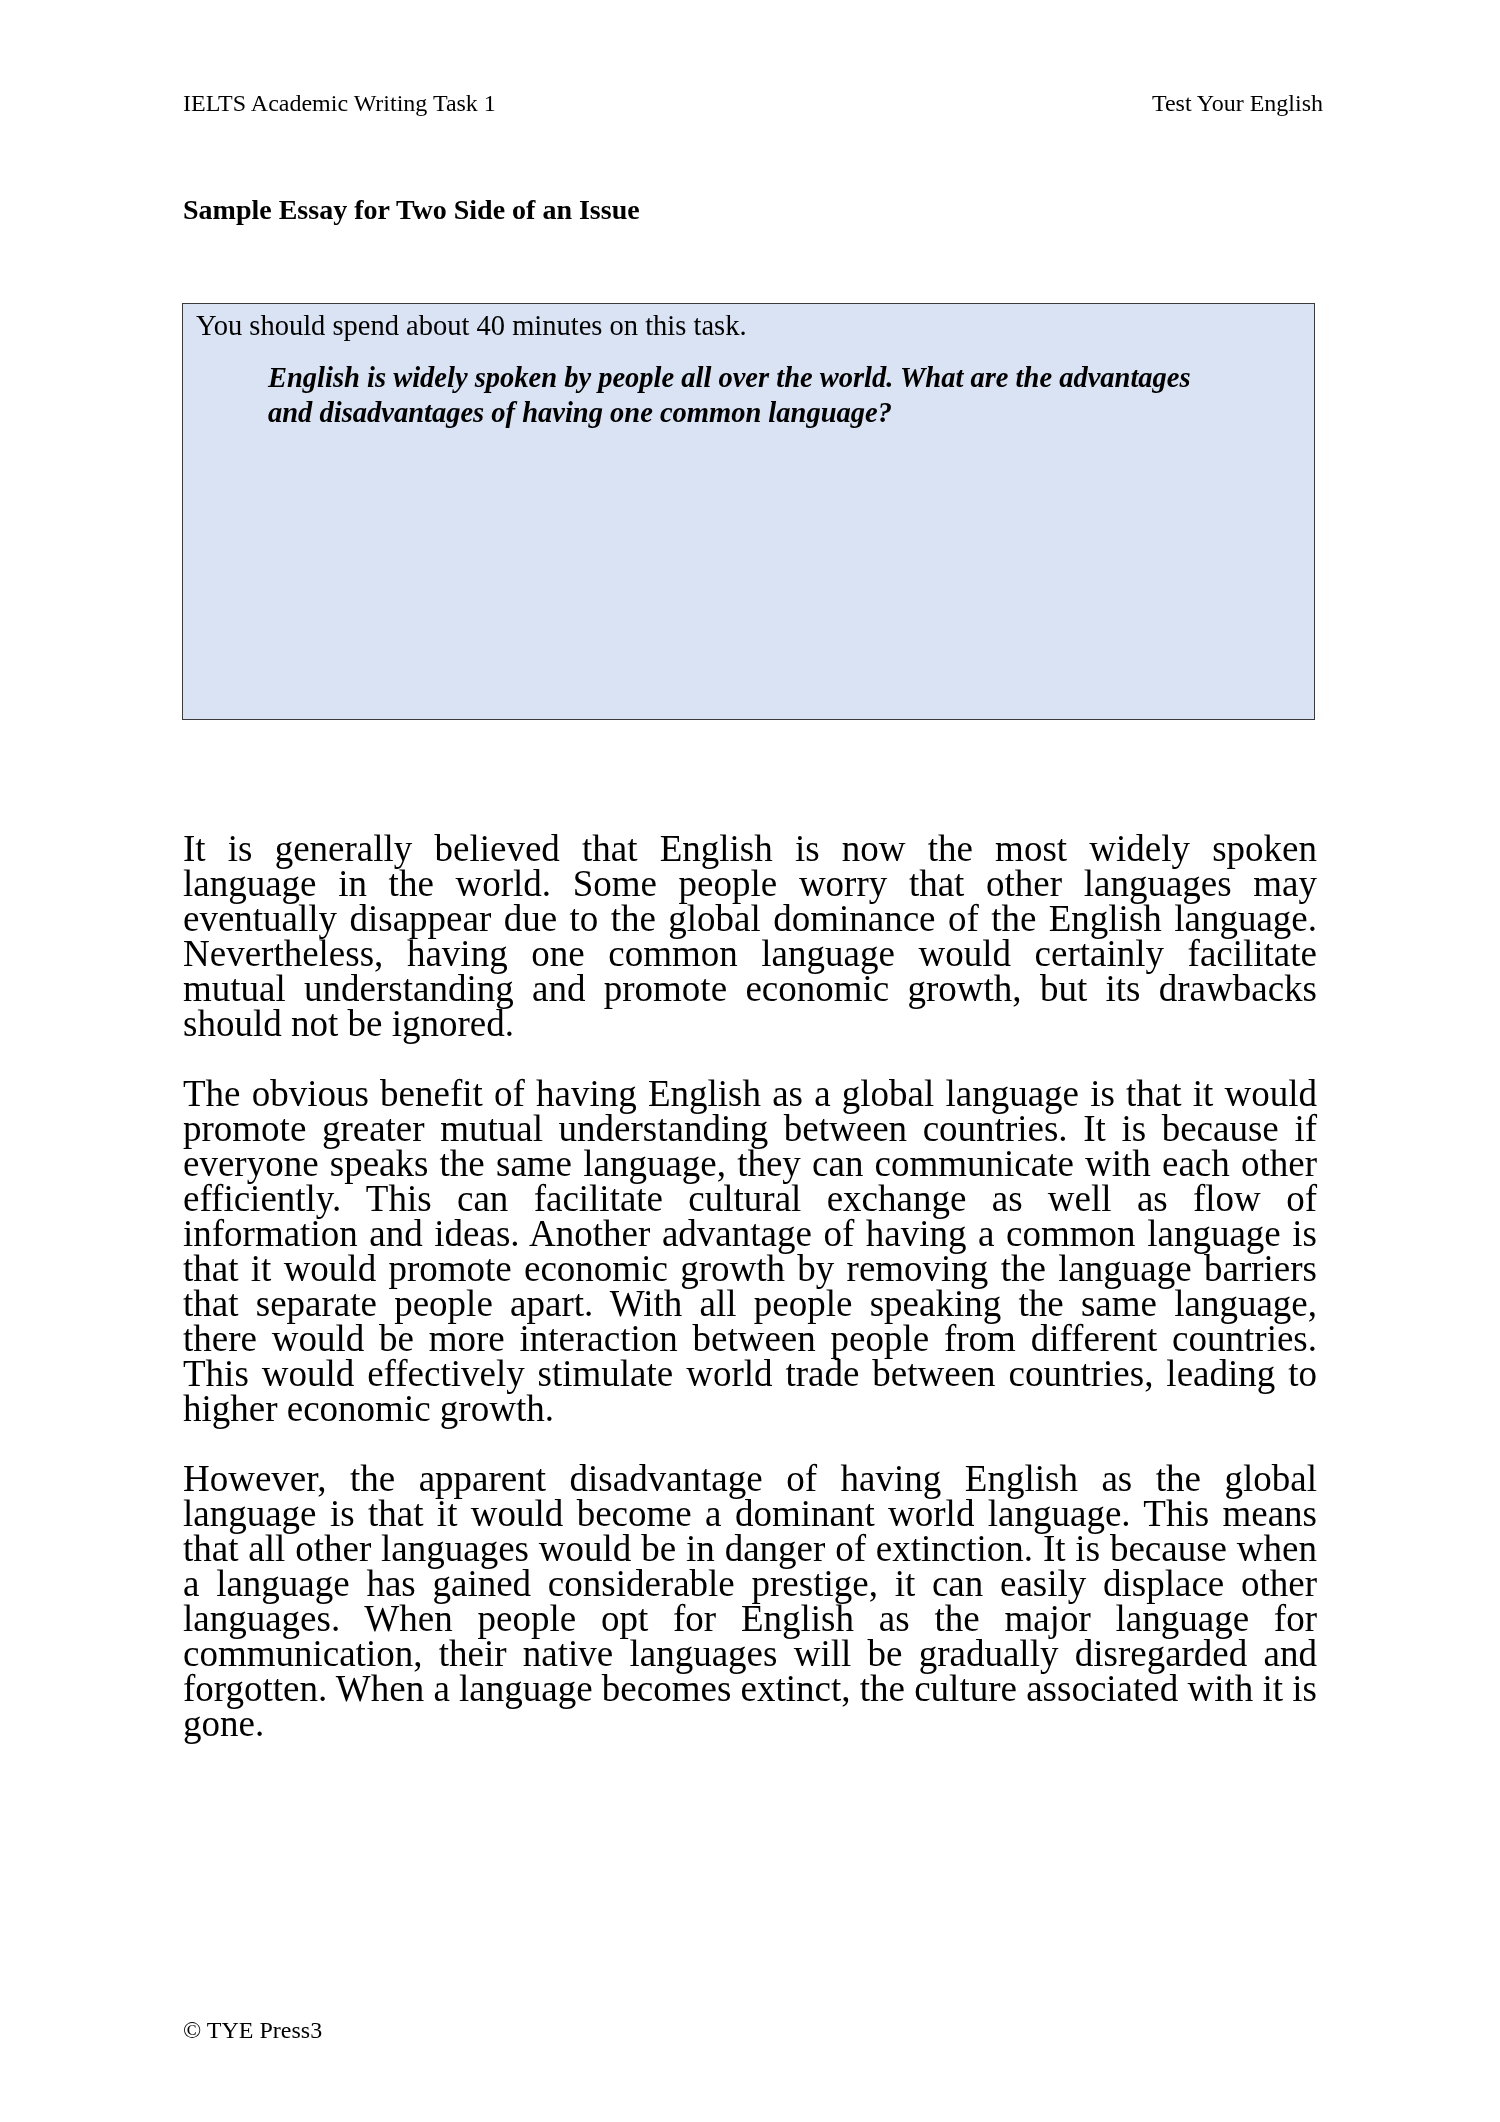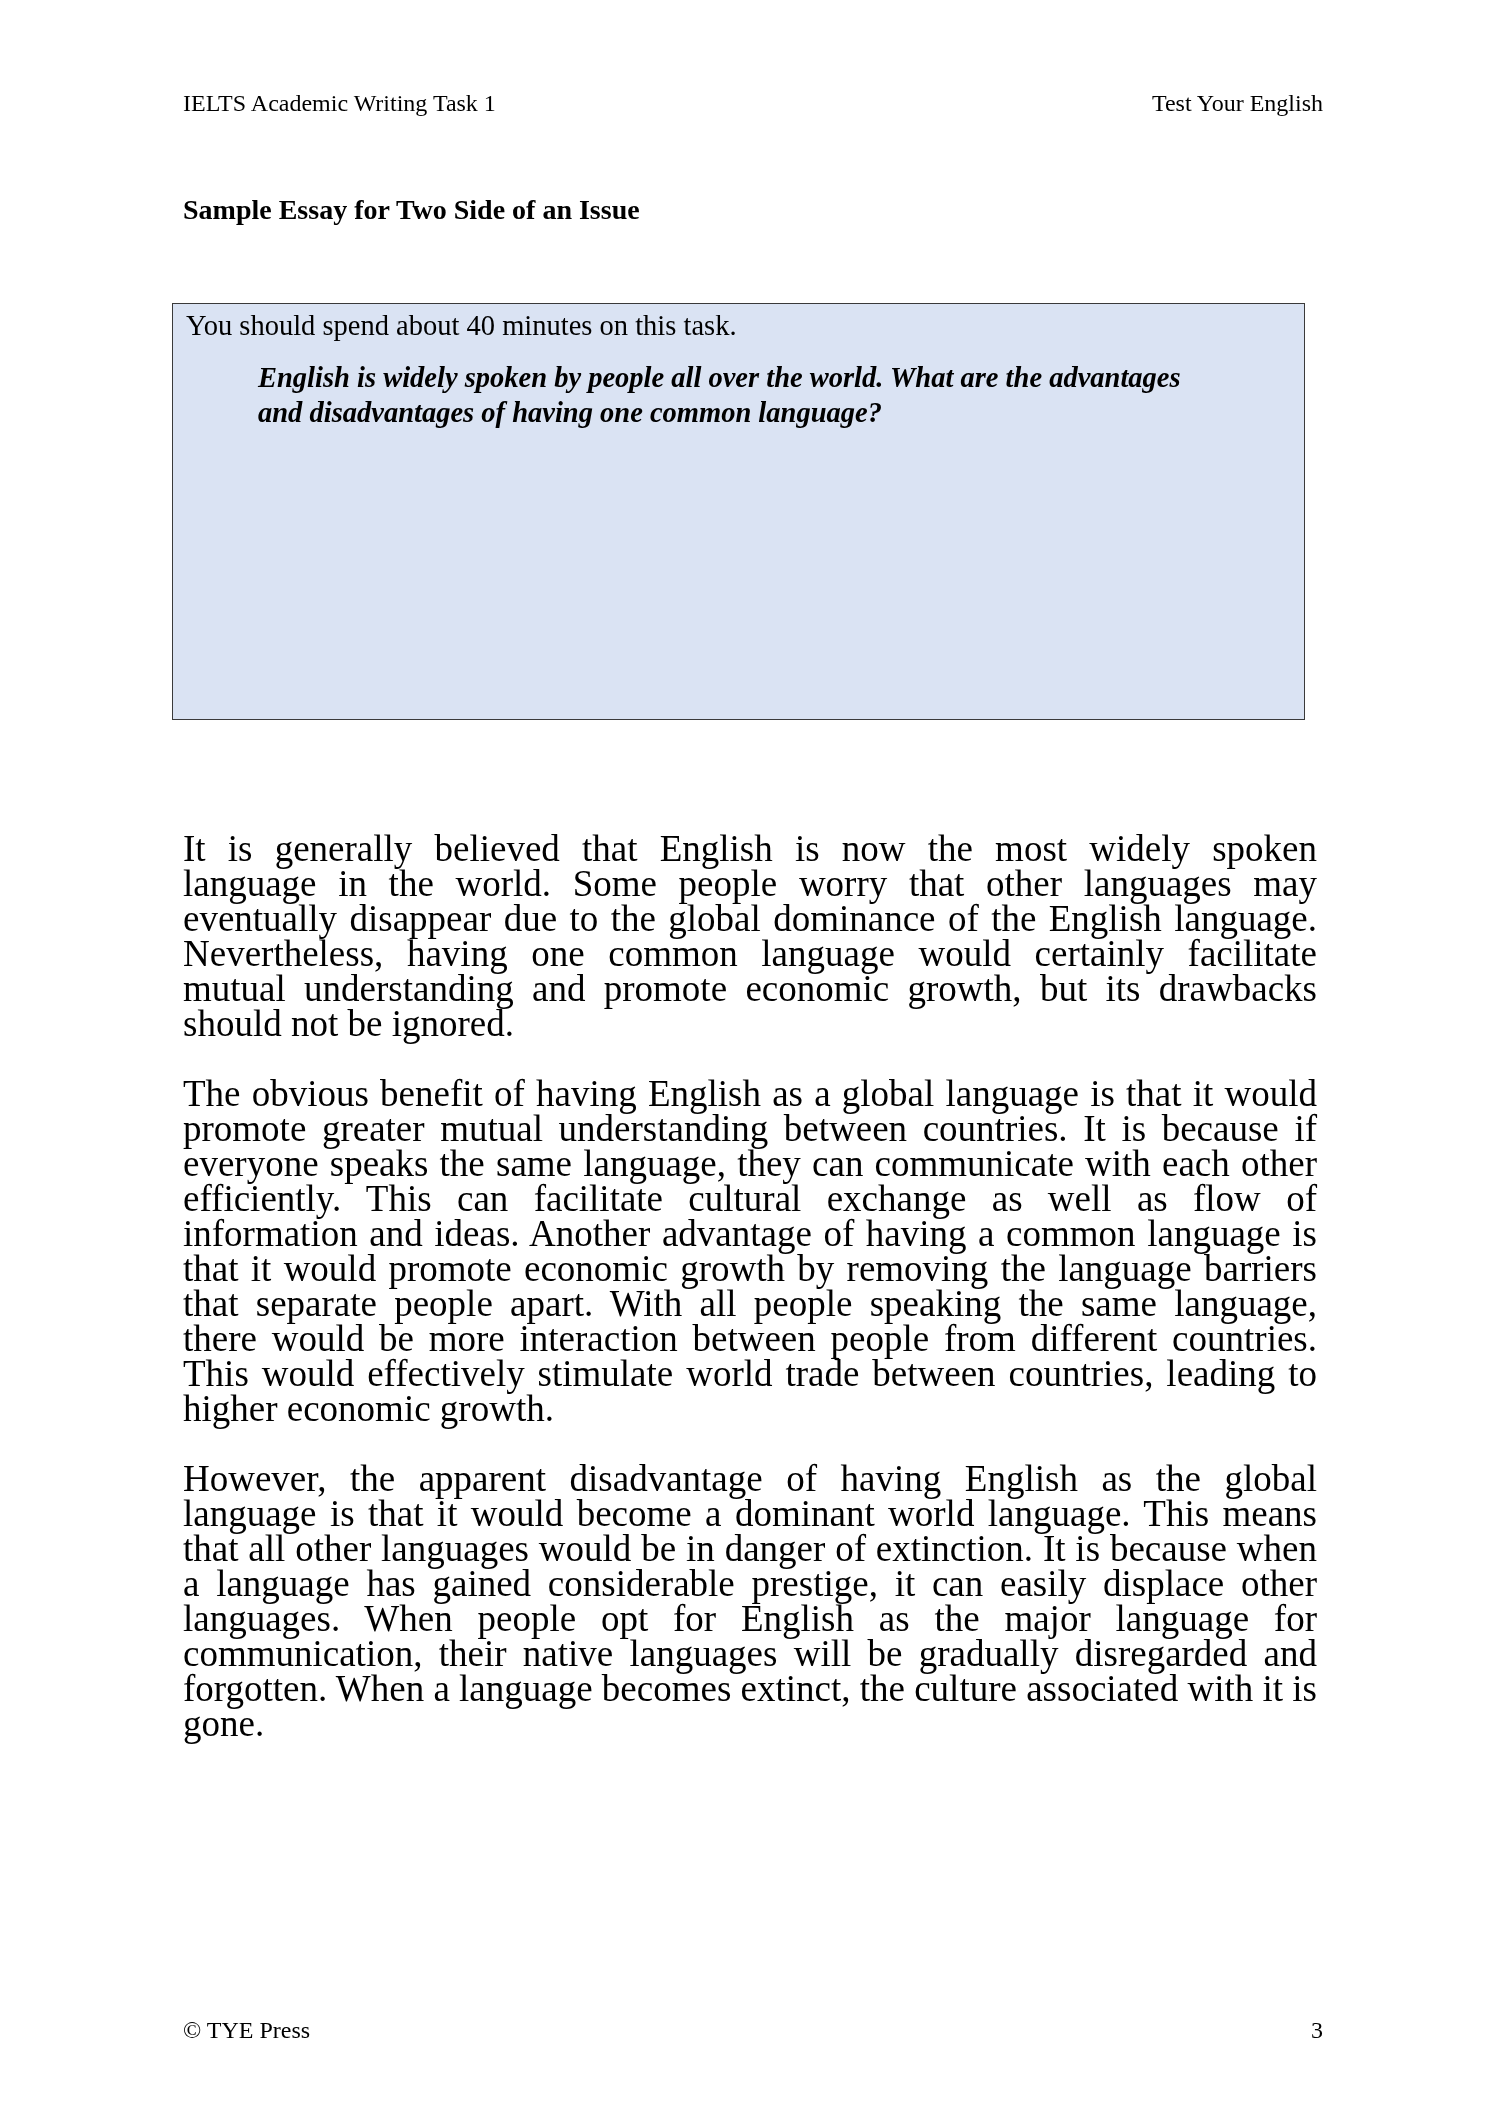--- a/index.html
+++ b/index.html
@@ -10,37 +10,37 @@
     .header {
       position: absolute; left: 183px; right: 177px; top: 88px;
       display: flex; justify-content: space-between;
       font-size: 24px; line-height: 30px;
     }
     .title {
       position: absolute; left: 183px; top: 182px; margin: 0;
       font-size: 28px; font-weight: bold; line-height: 56px;
     }
     .task-box {
-      position: absolute; left: 172px; top: 303px; width: 1133px; height: 417px;
+      position: absolute; left: 182px; top: 303px; width: 1133px; height: 417px;
       background: #dae3f3; border: 1.5px solid #3a3a3a;
       box-sizing: border-box; padding: 4px 7px 0 13px;
       font-size: 28.5px; line-height: 35px;
     }
     .task-box p { margin: 0 0 17px 0; }
     .task-box .topic {
       font-weight: bold; font-style: italic; margin-left: 72px; margin-right: 70px;
     }
     .essay {
       position: absolute; left: 183px; top: 831px; width: 1134px;
       font-size: 37px; line-height: 35px; text-align: justify;
     }
     .essay p { margin: 0 0 35px 0; }
     .footer {
       position: absolute; left: 183px; right: 177px; top: 2015px;
-      display: flex; justify-content: space-between;
+      display: flex; justify-content: flex-start;
       font-size: 24px; line-height: 30px;
     }
   </style>
 </head>
 <body>
 
 <div class="header">
   <span>IELTS Academic Writing Task 1</span>
   <span>Test Your English</span>
 </div>

